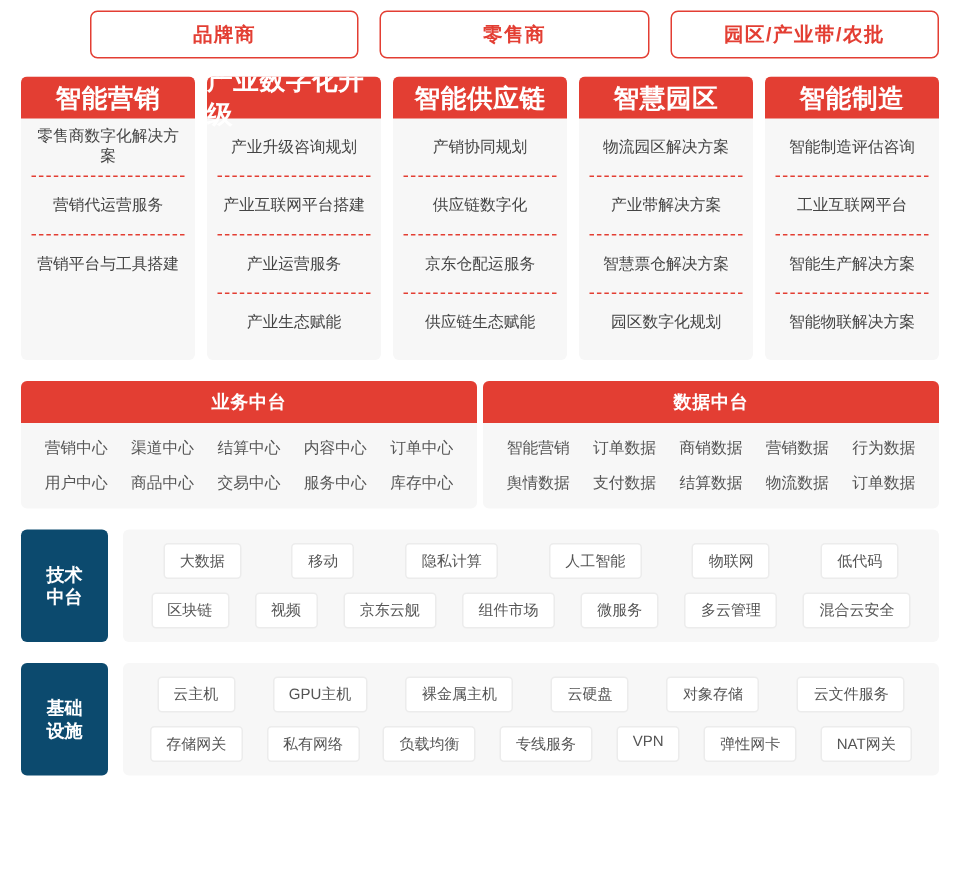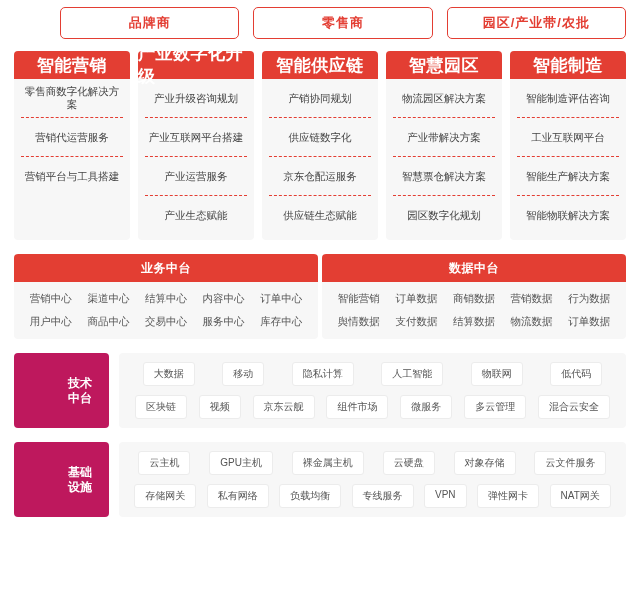--- a/index.html
+++ b/index.html
@@ -129,32 +129,31 @@
 
   
   .band {
     display: flex;
     margin-top: 14px;
     gap: 10px;
   }
   .band-label {
     width: 58px;
     min-height: 58px;
-    background: #be185d;
+    background: #0c4a6e;
     border-radius: 4px;
     color: #ffffff;
     font-size: 12px;
     font-weight: bold;
     display: flex;
     flex-direction: column;
     align-items: center;
     justify-content: center;
     line-height: 1.25;
     flex: none;
-    padding-left: 37px;
   }
   .band-body {
     flex: 1 1 auto;
     background: #f7f7f7;
     border-radius: 4px;
     padding: 9px 10px;
     box-sizing: border-box;
   }
   .tag-row {
     display: flex;

